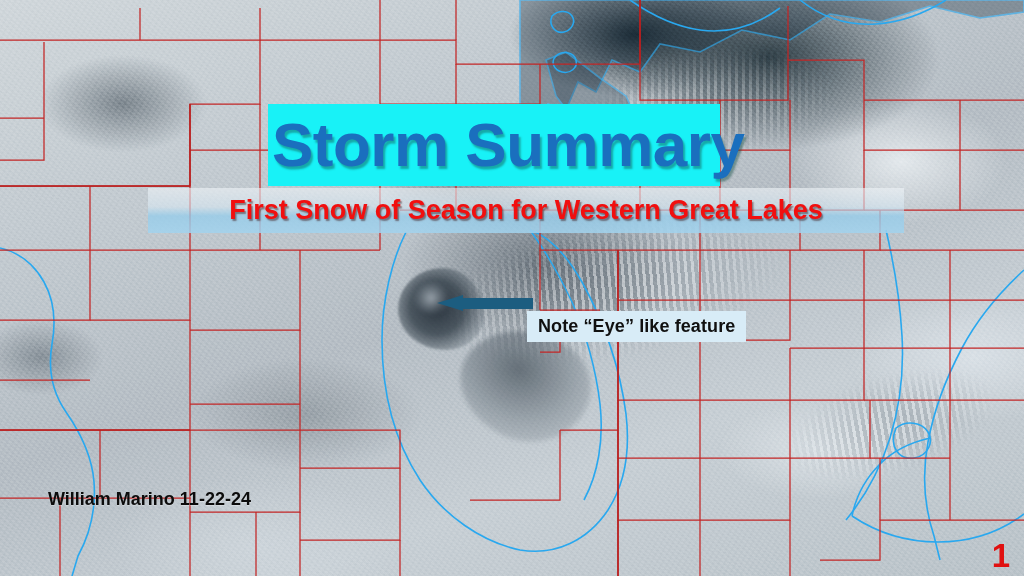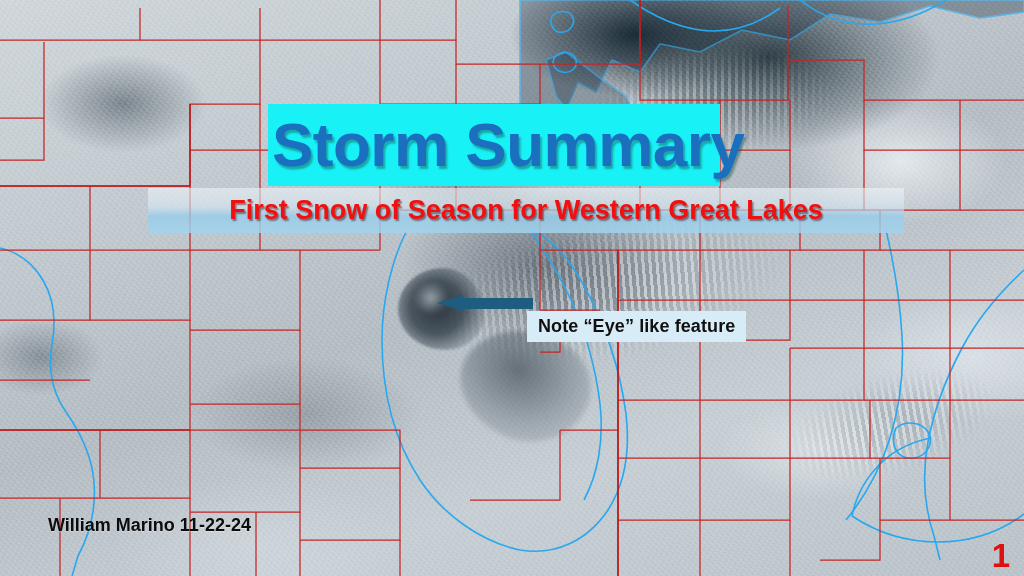--- a/index.html
+++ b/index.html
@@ -199,21 +199,20 @@
 
   
   .credit {
     position: absolute;
     left: 48px; top: 489px;
     font-size: 18px;
     font-weight: bold;
     color: #0c0c0c;
     white-space: nowrap;
     text-shadow: 0 1px 1px rgba(255,255,255,.35);
-    margin-top: 26px;
   }
   .page-number {
     position: absolute;
     right: 14px; bottom: 4px;
     font-size: 33px;
     font-weight: bold;
     color: #e01010;
     line-height: 1;
   }
 </style>

